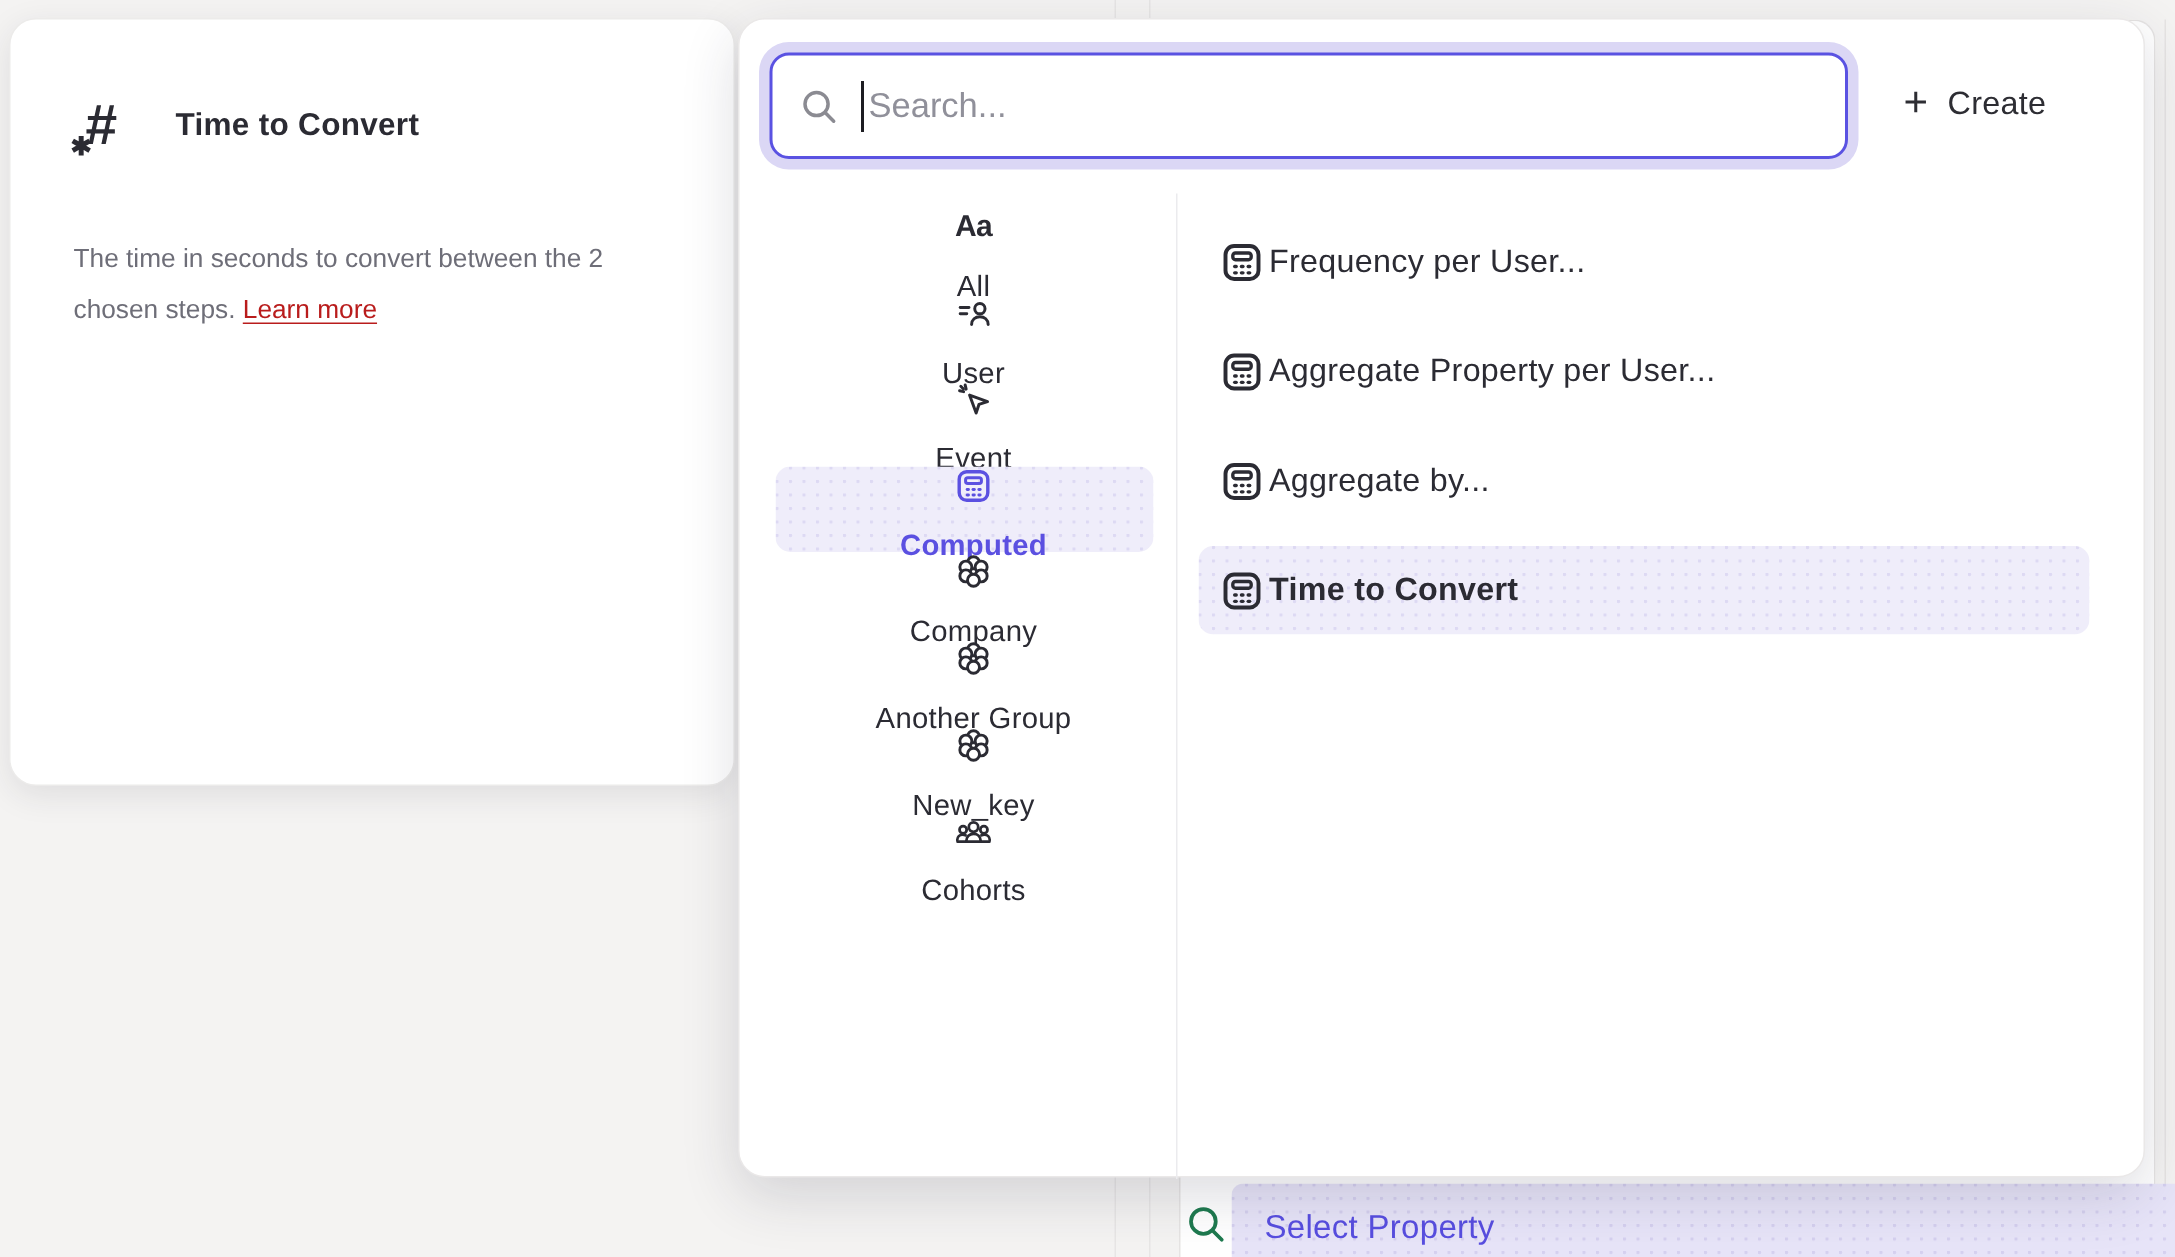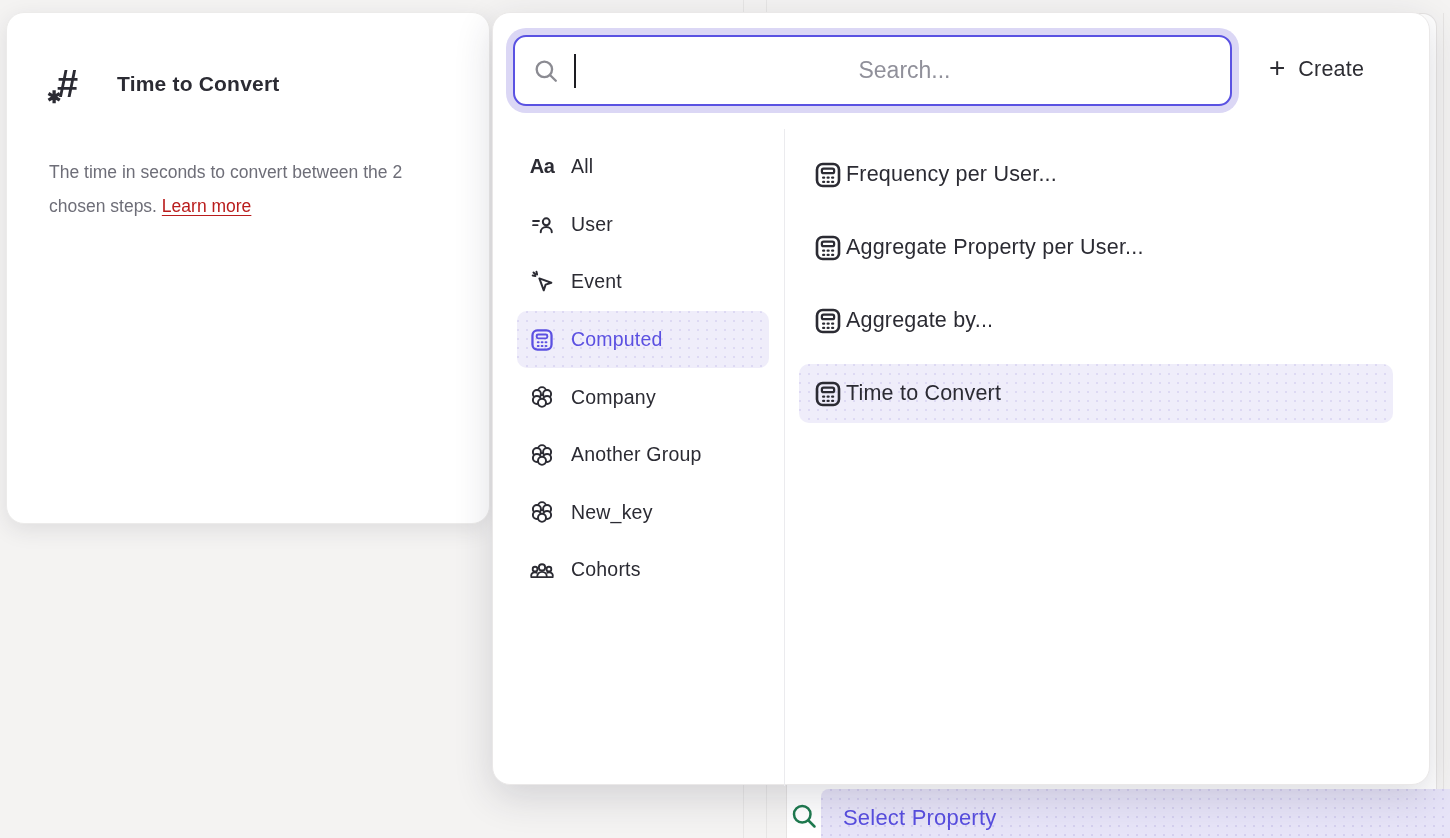--- a/index.html
+++ b/index.html
@@ -55,50 +55,50 @@
   }
   .search-box {
     position:absolute; left:7px; top:7px; right:7px; bottom:7px;
     background:#fff; border:2px solid #5a52e2; border-radius:13px;
     display:flex; align-items:center; padding-left:17px;
   }
   .search-glass { width:28px; height:28px; flex:0 0 auto; color:#8b8b92; }
   .caret { width:2px; height:34px; background:#1d1d22; margin-left:14px; flex:0 0 auto; }
   .search-input {
     border:none; outline:none; flex:1; height:100%; margin-left:3px;
-    font-family:"Liberation Sans", sans-serif; font-size:23px; color:#4c1d95; background:transparent;text-align:center;
+    font-family:"Liberation Sans", sans-serif; font-size:23px; color:#4c1d95; background:transparent;
   }
   .search-input::placeholder { color:#90909a; opacity:1; }
   .create-btn {
     position:absolute; left:776px; top:0; height:112px;
     display:flex; align-items:center; gap:13px; cursor:pointer;
     color:#2d2d33; background:none; border:none; font-family:"Liberation Sans", sans-serif;
   }
   .create-plus { font-size:28px; font-weight:400; line-height:1; margin-top:-2px; }
   .create-label { font-size:21.5px; font-weight:500; letter-spacing:.2px; }
 
   .col-divider { position:absolute; left:291px; top:116px; width:1px; height:657px; background:#ebebee; }
 
   
   .cat-list { position:absolute; left:24px; top:125px; width:252px; display:grid; grid-auto-rows:57.6px; }
   .cat-item {
     display:flex; align-items:center; gap:16px; padding-left:12px;
-    border-radius:10px; color:#2b2b33; cursor:pointer;
+    border-radius:10px; color:#2b2b33; cursor:pointer;flex-direction:column;
   }
   .cat-item .ic { width:26px; height:26px; flex:0 0 auto; display:flex; align-items:center; justify-content:center; }
   .cat-item .lbl { font-size:19.5px; letter-spacing:.2px; }
   .aa-glyph { font-size:20px; font-weight:700; color:#2b2b33; letter-spacing:-.5px; }
 
   .selected-pill {
     background-color:#efedfa;
     background-image:radial-gradient(circle at 1px 1px, #ddd9f3 1.1px, transparent 1.3px);
     background-size:9px 9px;
     color:#5b50e1;
   }
-  .selected-pill .lbl { font-weight:400; }
+  .selected-pill .lbl { font-weight:700; }
 
   
   .res-list { position:absolute; left:306px; top:125px; width:594px; display:grid; grid-auto-rows:73px; }
   .res-item {
     display:flex; align-items:center; gap:3px; padding-left:14px;
     border-radius:10px; color:#2b2b33; cursor:pointer; height:59px; align-self:center; width:100%;
   }
   .res-item .ic { width:30px; height:30px; flex:0 0 auto; }
   .res-item .lbl { font-size:21.5px; letter-spacing:.2px; }
 

